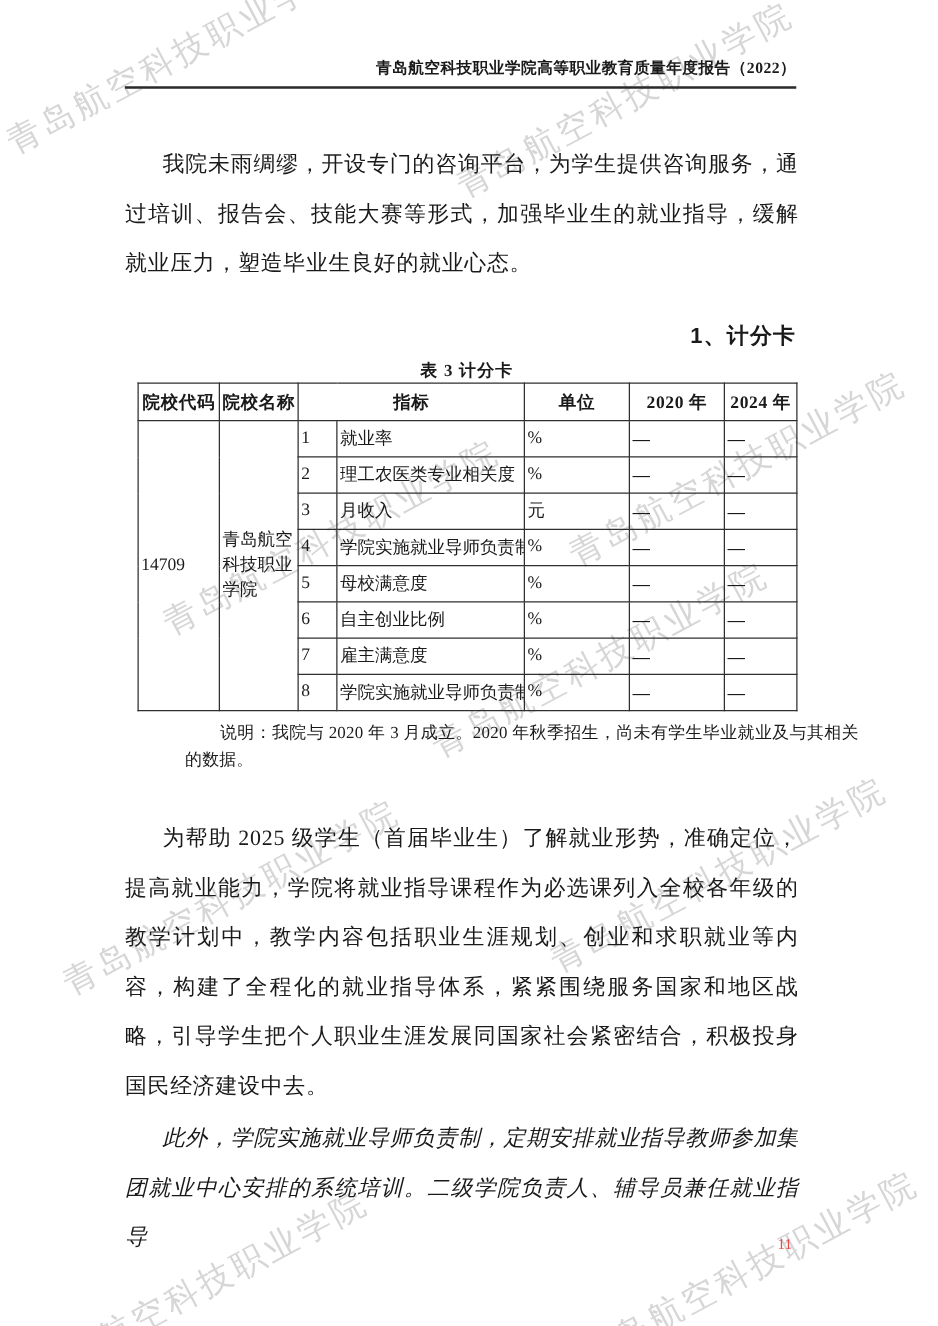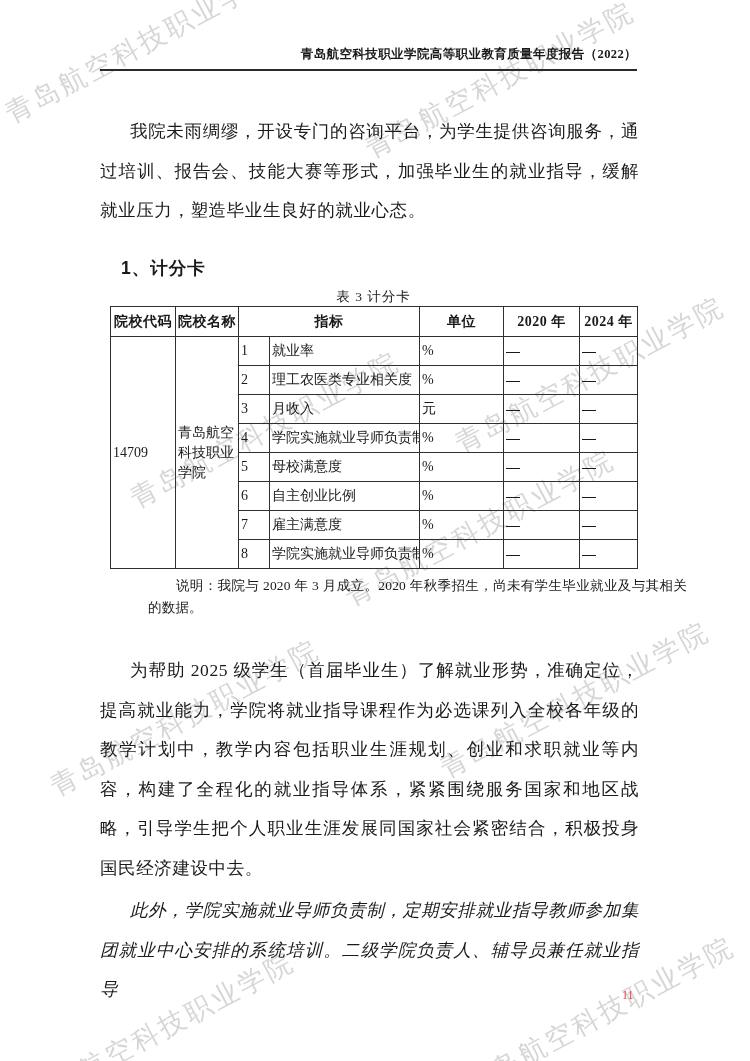--- a/index.html
+++ b/index.html
@@ -36,37 +36,38 @@
     position: absolute; top: 96px; left: 100px; width: 537px;
     font-family: "Liberation Sans", "DejaVu Sans", sans-serif;
     font-size: 18.5px; font-weight: bold; padding-left: 34px;
     letter-spacing: 1px;
   }
   .h-sub {
     position: absolute; left: 100px; width: 537px;
     font-family: "Liberation Sans", "DejaVu Sans", sans-serif;
     font-size: 17.5px; font-weight: bold; padding-left: 21px;
     letter-spacing: 1px;
+    text-align: right;
   }
   .h-sub1 { top: 256px; }
   .h-sub2 { top: 621px; }
 
   .para {
     position: absolute; left: 100px; width: 539px;
     font-size: 17.5px; line-height: 39.5px;
     text-align: justify; text-justify: inter-character;
     text-indent: 30px; letter-spacing: 0.6px;
   }
   .para1 { top: 112px; }
   .para2 { top: 651px; }
   .para3 { top: 891px; font-style: italic; }
 
   .tbl-caption {
     position: absolute; top: 288px; left: 110px; width: 527px;
-    text-align: center; font-weight: normal; font-size: 13.5px;
+    text-align: center; font-weight: bold; font-size: 13.5px;
     letter-spacing: 1px;
   }
 
   table.scorecard {
     position: absolute; top: 306px; left: 110px;
     width: 527px; border-collapse: collapse; table-layout: fixed;
     font-size: 14px;
   }
   table.scorecard th, table.scorecard td {
     border: 1px solid #2f2f2f; padding: 0 2px;

